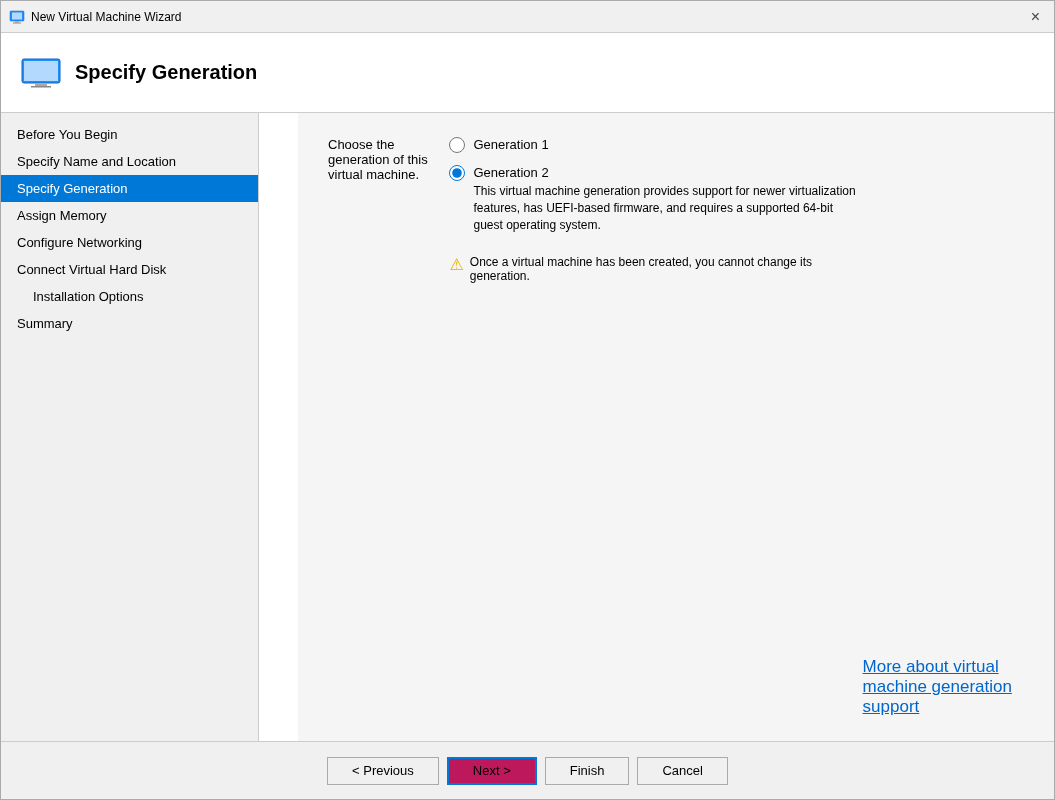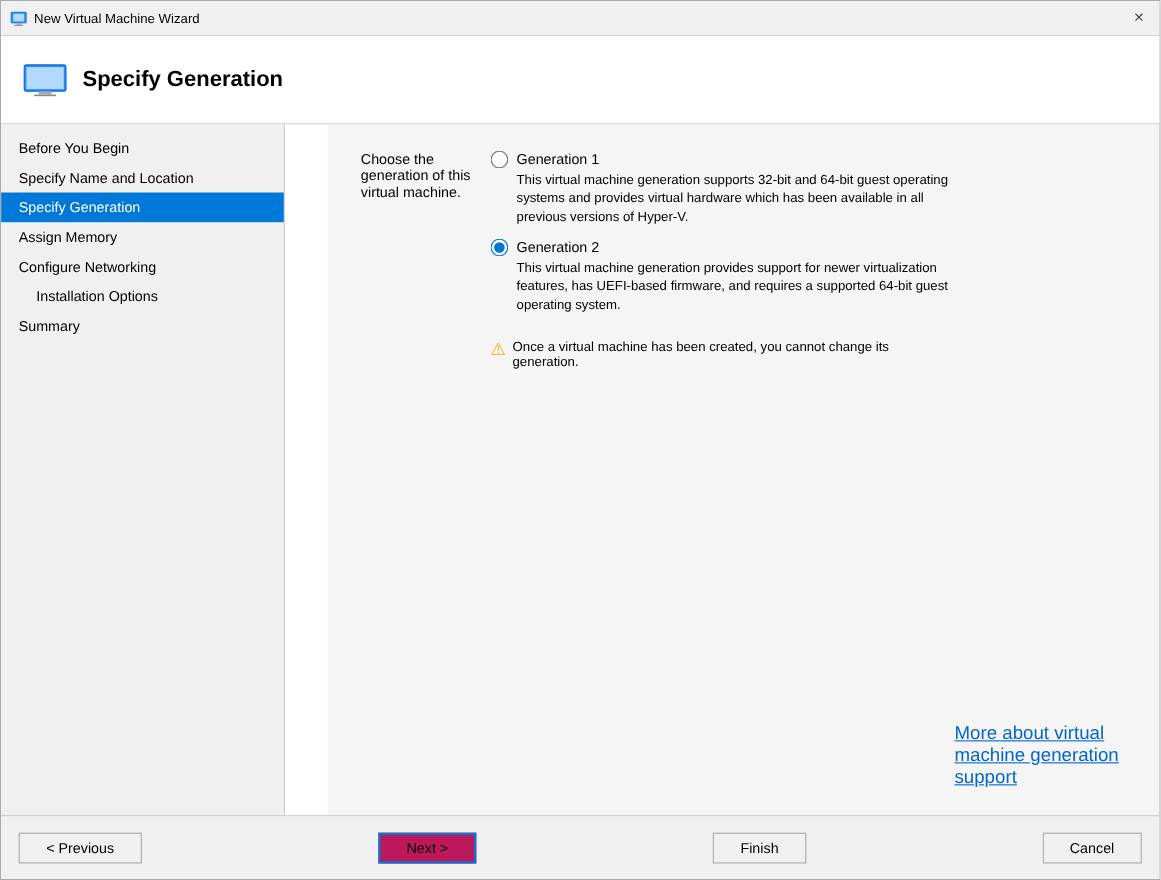--- a/index.html
+++ b/index.html
@@ -168,21 +168,21 @@
       text-decoration: underline;
       font-size: 17px;
       cursor: pointer;
     }
     .footer {
       background: #f0f0f0;
       border-top: 1px solid #ccc;
       height: 58px;
       display: flex;
       align-items: center;
-      justify-content: space-between;
+      justify-content: center;
       padding: 0 16px;
       gap: 8px;
     }
     .footer-btn {
       padding: 6px 24px;
       font-size: 13px;
       cursor: pointer;
       border: 1px solid #aaa;
       background: #f0f0f0;
       color: #000;
@@ -227,35 +227,35 @@
   </div>
 
   <div class="content-area">
 
     <div class="sidebar">
       <div class="sidebar-item">Before You Begin</div>
       <div class="sidebar-item">Specify Name and Location</div>
       <div class="sidebar-item active">Specify Generation</div>
       <div class="sidebar-item">Assign Memory</div>
       <div class="sidebar-item">Configure Networking</div>
+      <div class="sidebar-item">Connect Virtual Hard Disk</div>
       <div class="sidebar-item indented">Installation Options</div>
       <div class="sidebar-item">Summary</div>
     </div>
 
     <div class="main-content">
       <p class="intro-text">Choose the generation of this virtual machine.</p>
 
       <div class="radio-group">
 
         <div class="radio-option">
           <div class="radio-label-row">
             <input type="radio" class="radio-input" name="generation" id="gen1" style="">
             <label for="gen1" class="radio-label">Generation 1</label>
           </div>
-          <p class="radio-description">This virtual machine generation supports 32-bit and 64-bit guest operating systems and provides virtual hardware which has been available in all previous versions of Hyper-V.</p>
         </div>
 
         <div class="radio-option">
           <div class="radio-label-row">
             <input type="radio" class="radio-input" name="generation" id="gen2" checked="" style="">
             <label for="gen2" class="radio-label">Generation 2</label>
           </div>
           <p class="radio-description">This virtual machine generation provides support for newer virtualization features, has UEFI-based firmware, and requires a supported 64-bit guest operating system.</p>
         </div>
 

